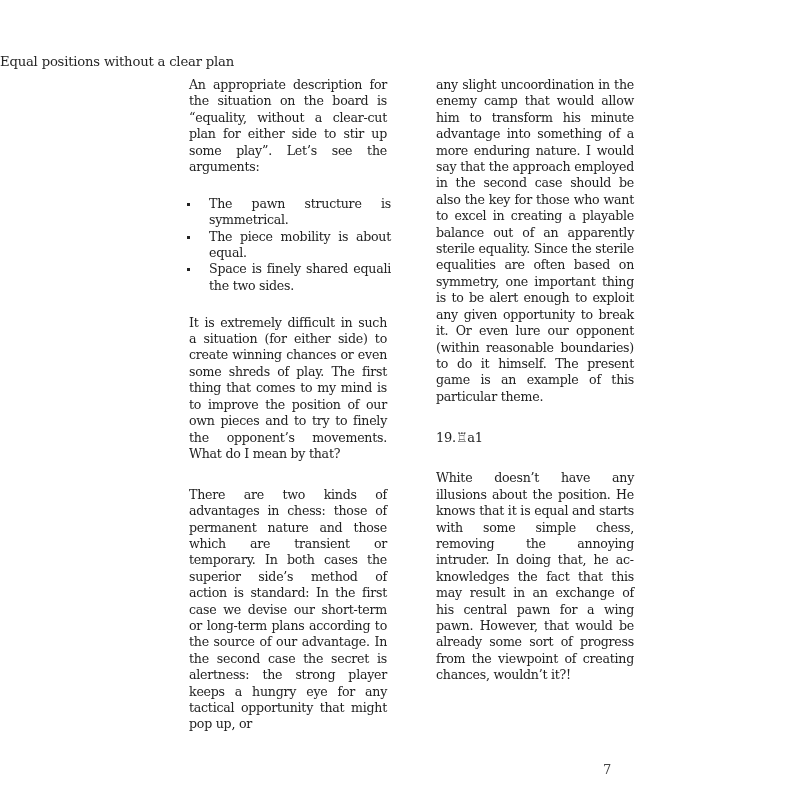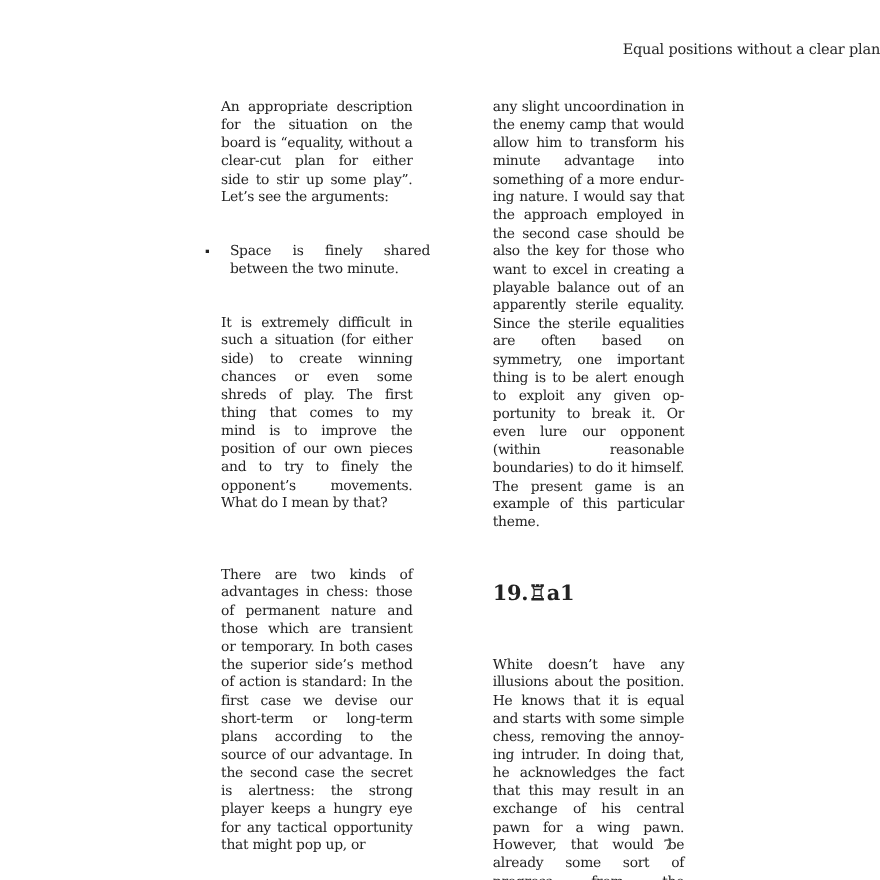--- a/index.html
+++ b/index.html
@@ -2,53 +2,55 @@
 <html><head>
 <meta charset="utf-8">
 <style>
   html, body { margin: 0; padding: 0; }
   body {
     width: 800px; height: 800px; background: #ffffff; position: relative; overflow: hidden;
     font-family: "DejaVu Serif", "Liberation Serif", serif; color: #222222;
   }
   .page { position: absolute; left: 0; top: 0; width: 800px; height: 800px; }
   .running-head {
-    position: absolute; top: 38px; left: 0; width: 800px; text-align: right;
+    position: absolute; top: 54px; left: 0; width: 800px; text-align: left;
     font-size: 13.2px; letter-spacing: -0.2px; color: #262626;
   }
   .col {
     position: absolute; top: 73px; width: 206px;
     font-size: 12.6px; line-height: 16.4px; text-align: justify; letter-spacing: -0.25px;
     hyphens: manual;
   }
   .col-left { left: 185px; }
   .col-right { left: 432px; width: 206px; }
-  .col p { margin: 16px; }
+  .col p { margin: 4px; }
   .gap { height: 16.4px; }
   ul.bullets { list-style: none; margin: 0; padding: 0; }
   ul.bullets li { position: relative; padding-left: 24px; }
   ul.bullets li::before {
     content: ""; position: absolute; left: 2px; top: 7px; width: 3px; height: 3px; background: #222;
   }
-  .move-heading { font-weight: bold; font-size: 19px; }
+  .move-heading { font-weight: normal; font-size: 13px; }
   .page-number {
     position: absolute; left: 603px; top: 762px; font-size: 13px; color: #444;
   }
 </style>
 </head>
 <body>
 
 <div class="page">
   <div class="running-head">Equal positions without a clear plan</div>
 
   <div class="col col-left">
     <p>An appropriate description for the situation on the board is “equality, without a clear-cut plan for either side to stir up some play”. Let’s see the arguments:</p>
     <div class="gap"></div>
     <ul class="bullets">
-      <li>Space is finely shared between the two minute.</li>
+      <li>The pawn structure is symmet­rical.</li>
+      <li>The piece mobility is about equal.</li>
+      <li>Space is finely shared equali the two sides.</li>
     </ul>
     <div class="gap"></div>
     <p>It is extremely difficult in such a situation (for either side) to cre­ate winning chances or even some shreds of play. The first thing that comes to my mind is to improve the position of our own pieces and to try to finely the opponent’s move­ments. What do I mean by that?</p>
     <div class="gap"></div>
     <p>There are two kinds of advantages in chess: those of permanent na­ture and those which are transient or temporary. In both cases the superior side’s method of action is standard: In the first case we devise our short-term or long-term plans according to the source of our ad­vantage. In the second case the se­cret is alertness: the strong player keeps a hungry eye for any tactical opportunity that might pop up, or</p>
   </div>
 
   <div class="col col-right">
     <p>any slight uncoordination in the enemy camp that would allow him to transform his minute advantage into something of a more endur­ing nature. I would say that the ap­proach employed in the second case should be also the key for those who want to excel in creating a playable balance out of an apparently sterile equality. Since the sterile equali­ties are often based on symmetry, one important thing is to be alert enough to exploit any given op­portunity to break it. Or even lure our opponent (within reasonable boundaries) to do it himself. The present game is an example of this particular theme.</p>
     <div class="gap"></div>

